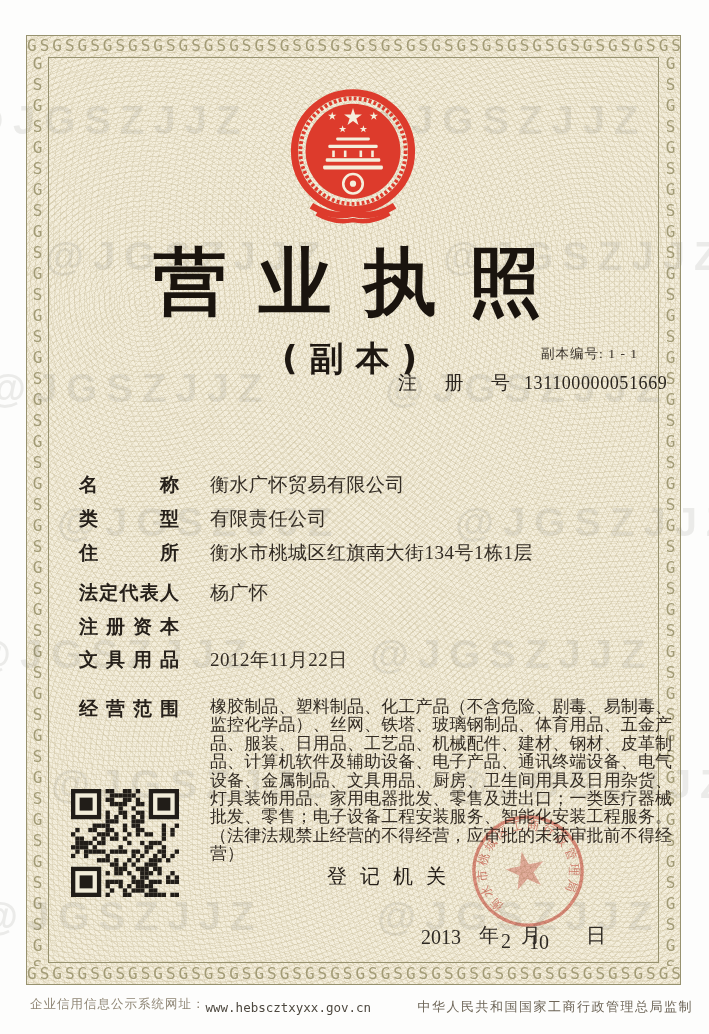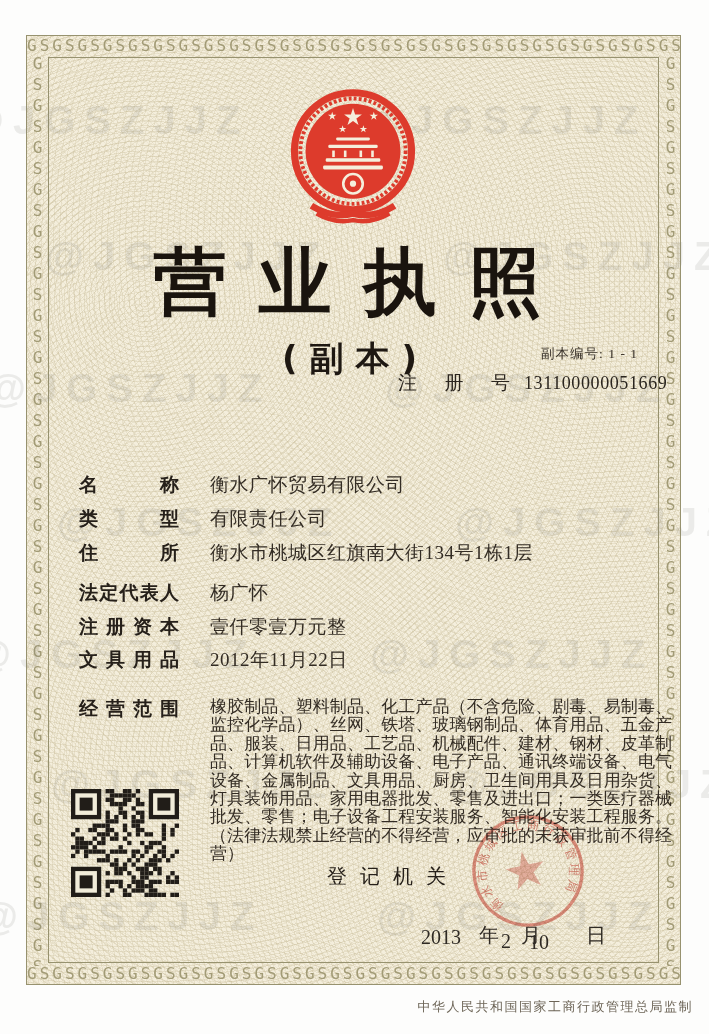--- a/index.html
+++ b/index.html
@@ -142,21 +142,20 @@
     <div class="row" style="top:506px">
       <span class="flabel">住所</span>
       <span class="fvalue">衡水市桃城区红旗南大街134号1栋1层</span>
     </div>
     <div class="row" style="top:546px">
       <span class="flabel">法定代表人</span>
       <span class="fvalue">杨广怀</span>
     </div>
     <div class="row" style="top:580px">
       <span class="flabel">注册资本</span>
-      <span class="fvalue">壹仟零壹万元整</span>
     </div>
     <div class="row" style="top:613px">
       <span class="flabel">文具用品</span>
       <span class="fvalue">2012年11月22日</span>
     </div>
     <div class="row" style="top:662px">
       <span class="flabel">经营范围</span>
       <span class="fvalue scope">橡胶制品、塑料制品、化工产品（不含危险、剧毒、易制毒、监控化学品）、丝网、铁塔、玻璃钢制品、体育用品、五金产品、服装、日用品、工艺品、机械配件、建材、钢材、皮革制品、计算机软件及辅助设备、电子产品、通讯终端设备、电气设备、金属制品、文具用品、厨房、卫生间用具及日用杂货、灯具装饰用品、家用电器批发、零售及进出口；一类医疗器械批发、零售；电子设备工程安装服务、智能化安装工程服务。（法律法规禁止经营的不得经营，应审批的未获审批前不得经营）</span>
     </div>
 
@@ -388,14 +387,17 @@
     <div class="date-row">
       <span class="d-year">2013</span>
       <span class="d-yu">年</span>
       <span class="d-month">2</span>
       <span class="d-mu">月</span>
       <span class="d-day">10</span>
       <span class="d-du">日</span>
     </div>
   </div>
 
+  <div class="footer-left">
+    <span>企业信用信息公示系统网址：</span><span class="url">www.hebscztxyxx.gov.cn</span>
+  </div>
   <div class="footer-right">中华人民共和国国家工商行政管理总局监制</div>
 </div>
 
 </body></html>

